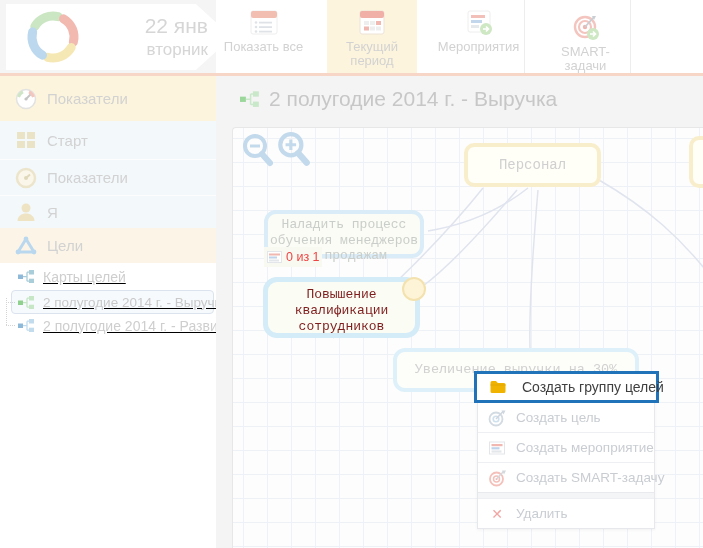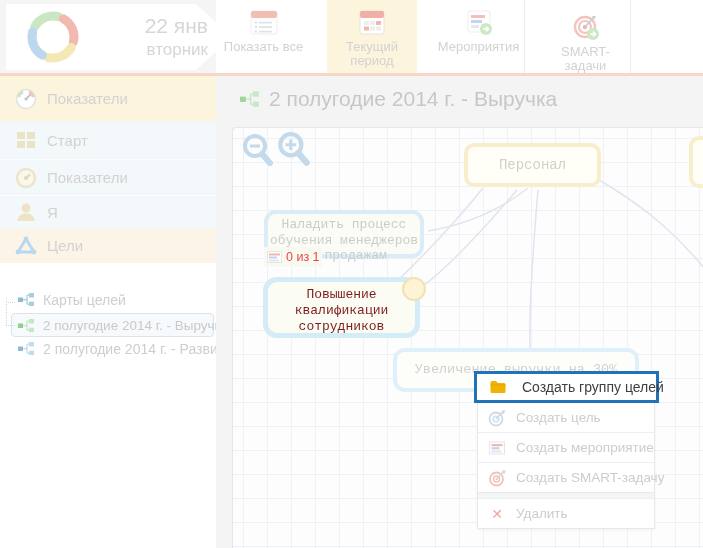--- a/index.html
+++ b/index.html
@@ -29,21 +29,21 @@
   
   .sidebar{position:absolute;left:0;top:76px;width:216px;height:382px;background:#fff;}
   .sb-row{display:flex;align-items:center;}
   .sb-ic{width:22px;height:22px;margin-left:15px;flex:none;}
   .sb-lbl{margin-left:10px;font-size:15px;color:#d2d2d2;}
   .sb-r1{height:45px;background:#fcf4dc;}
   .sb-r2{height:38px;background:#f3f8fb;border-bottom:1px solid #fdfdfd;}
   .sb-r3{height:35px;background:#f3f8fb;border-bottom:1px solid #fdfdfd;}
   .sb-r4{height:32px;background:#f3f8fb;}
   .sb-r5{height:35px;background:#fcf5e7;}
-  .tree{position:relative;padding-top:25px;}
+  .tree{position:relative;padding-top:2px;text-decoration:underline;}
   .tree-row{display:flex;align-items:center;height:23px;}
   .tree-ic{width:17px;height:13px;margin-left:18px;flex:none;}
   .tree-lbl{margin-left:8px;font-size:14px;color:#cecece;white-space:nowrap;}
   .tree-sel{box-sizing:border-box;margin:2px 2px 0 11px;border:1px solid #dbe3ef;border-radius:4px;
     background:#f7fafd;height:24px;display:flex;align-items:center;}
   .tree-sel .tree-ic{margin-left:6px;}
   .tree-sel .tree-lbl{font-size:13.5px;color:#c9c9c9;}
   .dot-v{position:absolute;left:6px;top:222px;height:27px;border-left:1px dotted #d4d4d4;}
   .dot-h1{position:absolute;left:6px;top:226px;width:9px;border-top:1px dotted #d4d4d4;}
   .dot-h2{position:absolute;left:6px;top:249px;width:9px;border-top:1px dotted #d4d4d4;}

